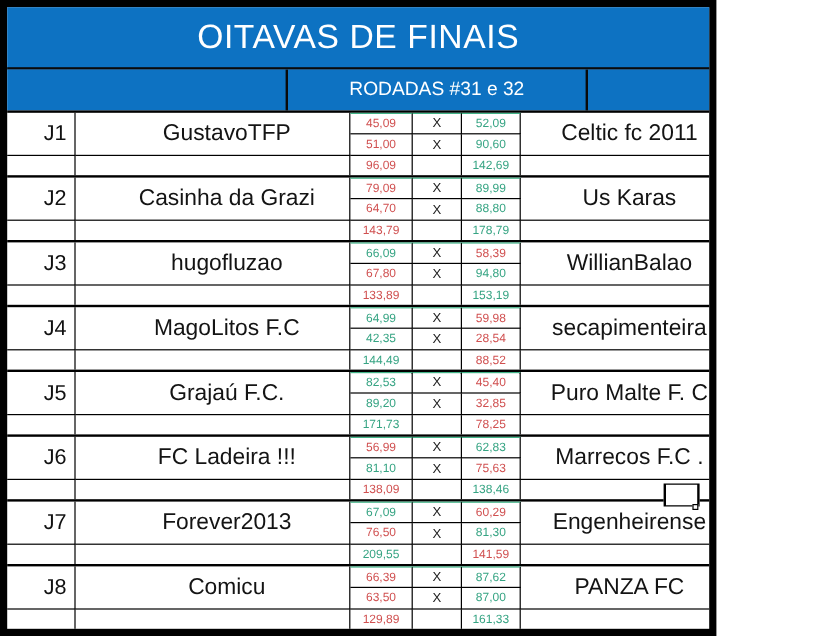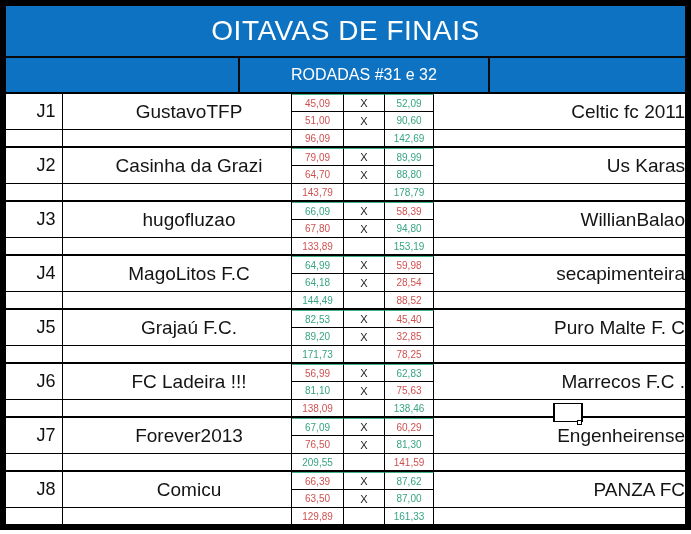--- a/index.html
+++ b/index.html
@@ -1,18 +1,18 @@
 <!DOCTYPE html>
 <html><head>
 <meta charset="utf-8">
 <style>
   html,body{margin:0;padding:0;background:#ffffff;}
   .page{position:relative;width:691px;height:534px;background:#ffffff;
         font-family:"Liberation Sans",sans-serif;overflow:hidden;}
-  .frame{position:absolute;left:0;top:0;width:691px;height:530px;
+  .frame{position:absolute;left:0;top:0;width:597px;height:530px;
          border:6px solid #000;box-sizing:border-box;background:#fff;}
 
   
   .titlebar{height:50px;background:#0d72c2;border-bottom:2px solid #0a0a0a;
             display:flex;align-items:center;justify-content:center;}
   .titlebar span{color:#fff;font-size:28px;letter-spacing:.5px;}
   .subbar{height:34px;background:#0d72c2;display:flex;box-sizing:border-box;}
   .subbar .spacer-l{width:234px;border-right:2px solid #0a0a0a;box-sizing:border-box;}
   .subbar .mid{width:250px;border-right:2px solid #0a0a0a;box-sizing:border-box;
                display:flex;align-items:center;justify-content:center;}
@@ -24,21 +24,21 @@
   .match{display:grid;grid-template-columns:57px 229px 52px 41px 49px 1fr;
          grid-template-rows:18px 18px 16px;}
   .match:not(:last-child){border-bottom:2px solid #000;}
   .cell{display:flex;align-items:center;justify-content:center;
         border-right:1px solid #000;box-sizing:border-box;overflow:hidden;}
   .jcol{grid-column:1;}
   .namecol{grid-column:2;}
   .s1{grid-column:3;}
   .xcol{grid-column:4;}
   .s2{grid-column:5;}
-  .rnamecol{grid-column:6;border-right:none;justify-content:flex-end;}
+  .rnamecol{grid-column:6;border-right:none;}
   .span2{grid-row:1/3;border-bottom:1px solid #000;padding-left:24px;}
   .r1{grid-row:1;}
   .r2{grid-row:2;}
   .r3{grid-row:3;}
   .r1.s1,.r1.xcol,.r1.s2{border-bottom:1px solid #000;border-top:1px solid #42b388;}
   .r2.s1,.r2.xcol,.r2.s2{border-bottom:1px solid #000;}
   .jcol span.lbl{font-size:18px;color:#111;}
   .teamname{font-size:19px;color:#141414;white-space:nowrap;}
   .scoretxt{font-size:10px;text-align:right;}
   .xtxt{font-size:11px;color:#1d1d1d;}
@@ -150,21 +150,21 @@
           </div>
         <div class="cell namecol span2">
             <span class="teamname">MagoLitos F.C</span>
           </div>
         <div class="cell s1 r1 scoretxt win">64,99</div>
         <div class="cell xcol r1 xtxt">X</div>
         <div class="cell s2 r1 scoretxt lose">59,98</div>
         <div class="cell rnamecol span2">
             <span class="teamname">secapimenteira</span>
           </div>
-        <div class="cell s1 r2 scoretxt win">64,18</div>
+        <div class="cell s1 r2 scoretxt win">42,35</div>
         <div class="cell xcol r2 xtxt">X</div>
         <div class="cell s2 r2 scoretxt lose">28,54</div>
         <div class="cell jcol r3"></div>
         <div class="cell namecol r3"></div>
         <div class="cell s1 r3 scoretxt win">144,49</div>
         <div class="cell xcol r3"></div>
         <div class="cell s2 r3 scoretxt lose">88,52</div>
         <div class="cell rnamecol r3"></div>
       </div>
 

